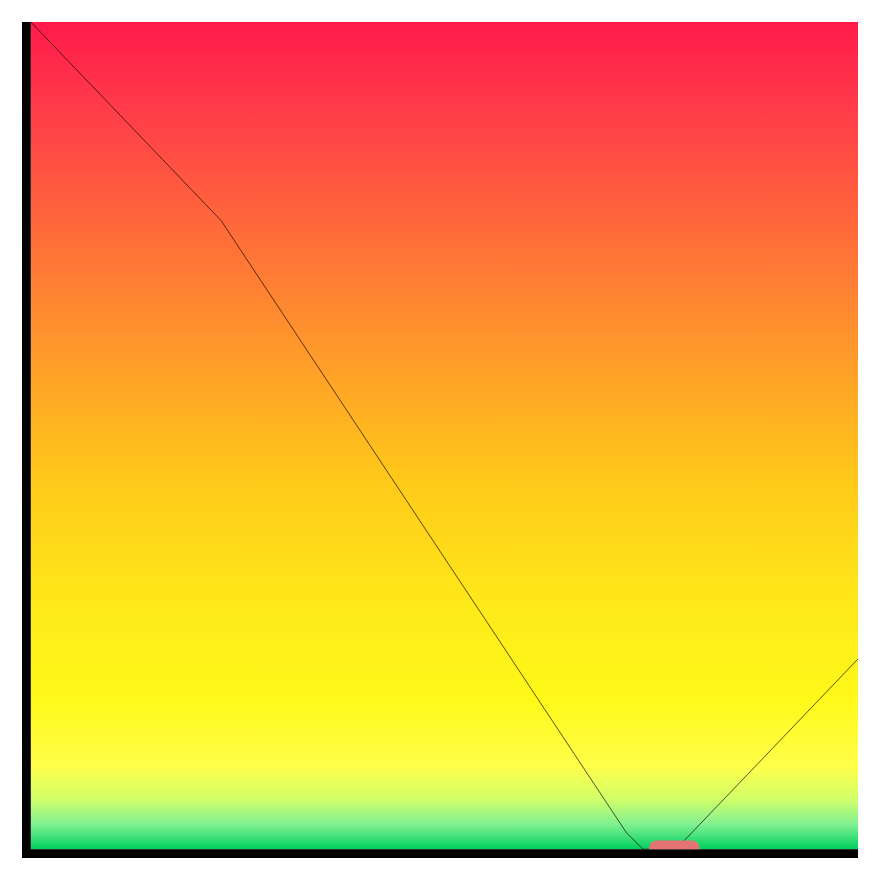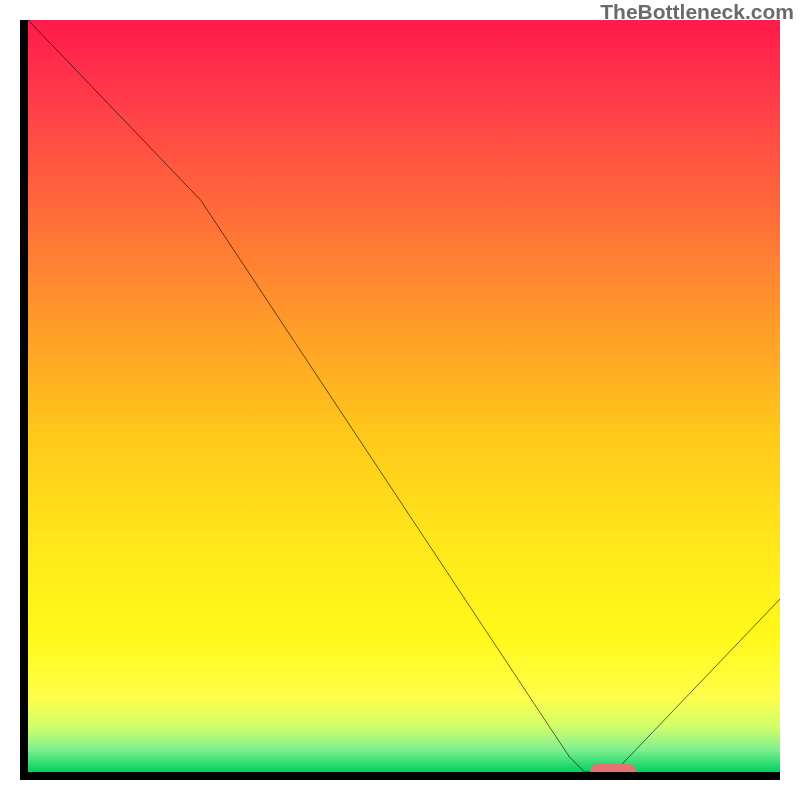--- a/index.html
+++ b/index.html
@@ -48,20 +48,19 @@
   .marker {
     position: absolute;
     background: #e57373;
     border-radius: 999px;
   }
 </style>
 </head>
 <body>
 
 <div class="chart-container">
-  <div class="watermark">TheBottleneck.com</div>
   <div class="plot-area">
     <svg class="curve" viewBox="0 0 100 100" preserveAspectRatio="none">
       <path d="M0 0 L23 24 L72 98 L74 100 L78 100 L100 77" fill="none" stroke="#000" stroke-width="0.6" vector-effect="non-scaling-stroke" stroke-linejoin="round" stroke-linecap="round"></path>
     </svg>
     <div class="marker" style="left: 562.4px; width: 45.6px; height: 14px; bottom: -6px; background: rgb(229, 115, 115);"></div>
   </div>
 </div>
 
 </body></html>

